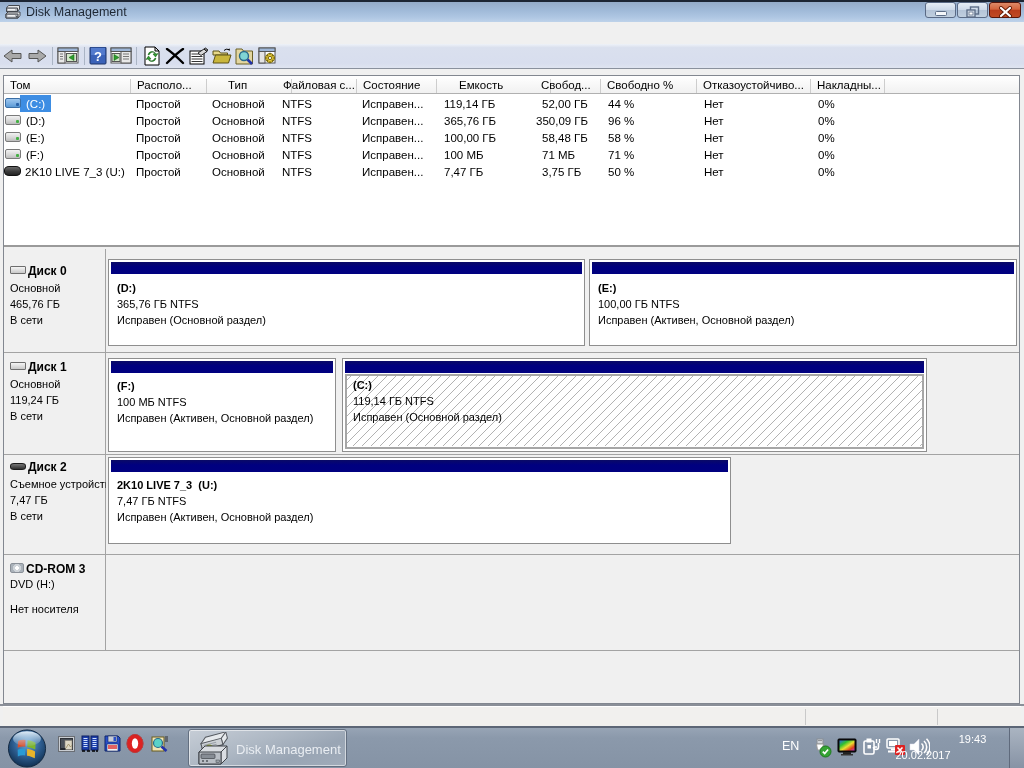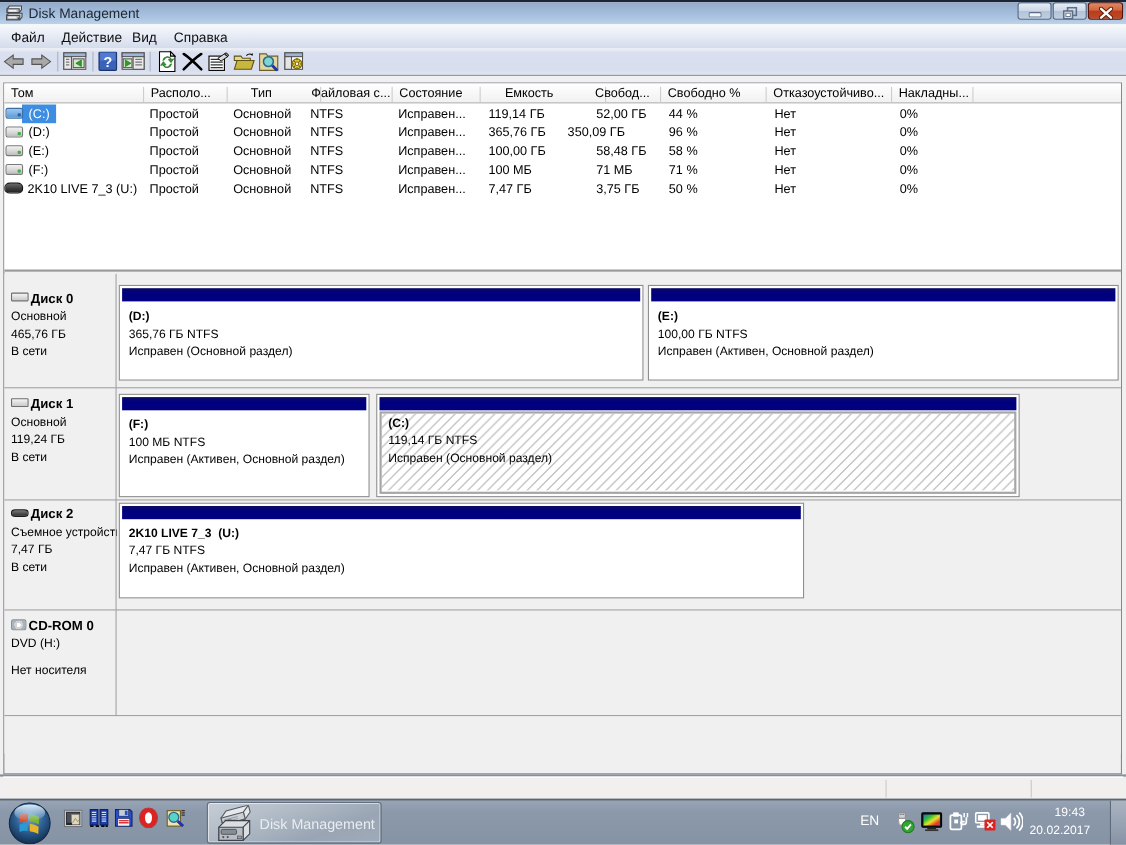--- a/index.html
+++ b/index.html
@@ -76,21 +76,21 @@
 
 #taskbar{left:0;top:728px;width:1024px;height:40px;
  background:linear-gradient(#97a4b5 0%,#8b99ab 25%,#8593a5 100%);}
 #taskbtn{position:absolute;left:188px;top:1px;width:159px;height:38px;border-radius:3px;
  border:1px solid #636f80;background:linear-gradient(160deg,#c6cdd6 0%,#aeb8c4 40%,#99a5b4 70%,#a0abb9 100%);
  box-shadow:inset 0 0 0 1px rgba(255,255,255,.55);}
 #taskbtn span{position:absolute;left:47px;top:12px;font-size:13px;color:#e9edf2;white-space:nowrap;}
 .trayico{position:absolute;}
 #entext{position:absolute;left:782px;top:11px;font-size:12.5px;color:#fff;}
 #clock1{position:absolute;left:945px;top:5px;width:55px;text-align:center;font-size:11px;color:#fff;}
-#clock2{position:absolute;left:936px;top:21px;width:70px;font-size:11px;color:#fff;}
+#clock2{position:absolute;left:888px;top:21px;width:70px;text-align:center;font-size:11px;color:#fff;}
 #showdesk{position:absolute;left:1009px;top:0px;width:15px;height:40px;
  background:linear-gradient(#aab4c1,#8793a5);border-left:1px solid #5f6a7c;}
 </style></head>
 <body>
 <div id="screen">
  <div class="abs" id="topline"></div>
  <div class="abs" id="titlebar"></div>
  <svg class="abs" id="titleicon" width="18" height="16" viewBox="0 0 18 16">
    <path d="M2.5 4 L4.5 1.5 H15.5 V5 L13.5 7.5 H2.5 Z" fill="#e6e8ea" stroke="#45494f" stroke-width="1"></path>
    <path d="M2.5 4 H13.5 V7.5 H2.5 Z" fill="#b9bdc3" stroke="#45494f" stroke-width="1"></path>
@@ -112,26 +112,20 @@
      <rect x="1" y="4" width="8" height="7" fill="#dde4ee" stroke="#5d6e88" stroke-width="1.4"></rect>
      <rect x="3" y="6" width="4" height="3" fill="#fff" stroke="#5d6e88" stroke-width=".8"></rect>
    </svg>
  </div>
  <div class="abs capbtn" id="btncls">
    <svg class="capglyph" style="left:9px;top:2.5px" width="13" height="12" viewBox="0 0 13 12">
      <path d="M2 2 L11 10 M11 2 L2 10" stroke="#641c08" stroke-width="4" stroke-linecap="round"></path>
      <path d="M2 2 L11 10 M11 2 L2 10" stroke="#fff" stroke-width="2.2" stroke-linecap="round"></path>
    </svg>
  </div>
- <div class="abs" id="menubar">
-   <span style="left:10px">Файл</span>
-      <span style="left:56px">Действие</span>
-   <span style="left:120px">Вид</span>
-      <span style="left:158px">Справка</span>
- </div>
  <div class="abs" id="toolbar">
   <svg class="abs" style="left:3px;top:3px" width="20" height="18" viewBox="0 0 20 18">
     <path d="M1 9 L9 3 L9 6.5 L18 6.5 L18 11.5 L9 11.5 L9 15 Z" fill="#a9a9a9" stroke="#555" stroke-width="1"></path>
   </svg>
   <svg class="abs" style="left:27px;top:3px" width="20" height="18" viewBox="0 0 20 18">
     <path d="M19 9 L11 3 L11 6.5 L2 6.5 L2 11.5 L11 11.5 L11 15 Z" fill="#a9a9a9" stroke="#555" stroke-width="1"></path>
   </svg>
   <div class="tsep" style="left:52px"></div>
   <svg class="abs" style="left:57px;top:3px" width="22" height="18" viewBox="0 0 22 18">
     <rect x="1" y="1" width="20" height="15" fill="#fff" stroke="#555"></rect>
@@ -220,21 +214,21 @@
        <div style="left:814px">0%</div>
      </div>
      <div class="lrow" style="top:36px">
        <div class="dico dico-gray" style="left:1px;top:3px"></div>
        <div style="left:22px">(D:)</div>
        <div style="left:132px">Простой</div>
           <div style="left:208px">Основной</div>
        <div style="left:278px">NTFS</div>
           <div style="left:358px">Исправен...</div>
        <div style="left:440px">365,76 ГБ</div>
-          <div style="left:512px">350,09 ГБ</div>
+          <div style="left:532px">350,09 ГБ</div>
        <div style="left:604px">96 %</div>
           <div style="left:700px">Нет</div>
        <div style="left:814px">0%</div>
      </div>
      <div class="lrow" style="top:53px">
        <div class="dico dico-gray" style="left:1px;top:3px"></div>
        <div style="left:22px">(E:)</div>
        <div style="left:132px">Простой</div>
           <div style="left:208px">Основной</div>
        <div style="left:278px">NTFS</div>
@@ -308,21 +302,21 @@
        <div class="ptext"><b>(C:)</b><br>119,14 ГБ NTFS<br>Исправен (Основной раздел)</div>
        </div>
      </div>
 
      <div class="dlabel" style="top:209px"><span class="usbico"></span><b>Диск 2</b><br>Съемное устройство<br>7,47 ГБ<br>В сети</div>
      <div class="pbox" style="left:104px;top:208px;width:623px;height:87px">
        <div class="pband"></div>
        <div class="ptext"><b>2K10 LIVE 7_3&nbsp; (U:)</b><br>7,47 ГБ NTFS<br>Исправен (Активен, Основной раздел)</div>
      </div>
 
-     <div class="dlabel" style="top:313px;line-height:15px"><span class="cdico"></span><b style="line-height:15px">CD-ROM 0</b><br>DVD (H:)<div style="margin-top:10px">Нет носителя</div></div>
+     <div class="dlabel" style="top:313px;line-height:15px"><span class="cdico"></span><b style="line-height:15px">CD-ROM 3</b><br>DVD (H:)<div style="margin-top:10px">Нет носителя</div></div>
    </div>
  </div>
  <div class="abs" id="winbottom"></div>
  <div class="abs" id="statusbar">
    <div class="ssep" style="left:802px"></div>
    <div class="ssep" style="left:934px"></div>
  </div>
  <div class="abs" id="winbottom2"></div>
  <div class="abs" id="taskbar">
    <svg class="abs" style="left:6px;top:1px" width="42" height="39" viewBox="0 0 42 42">

